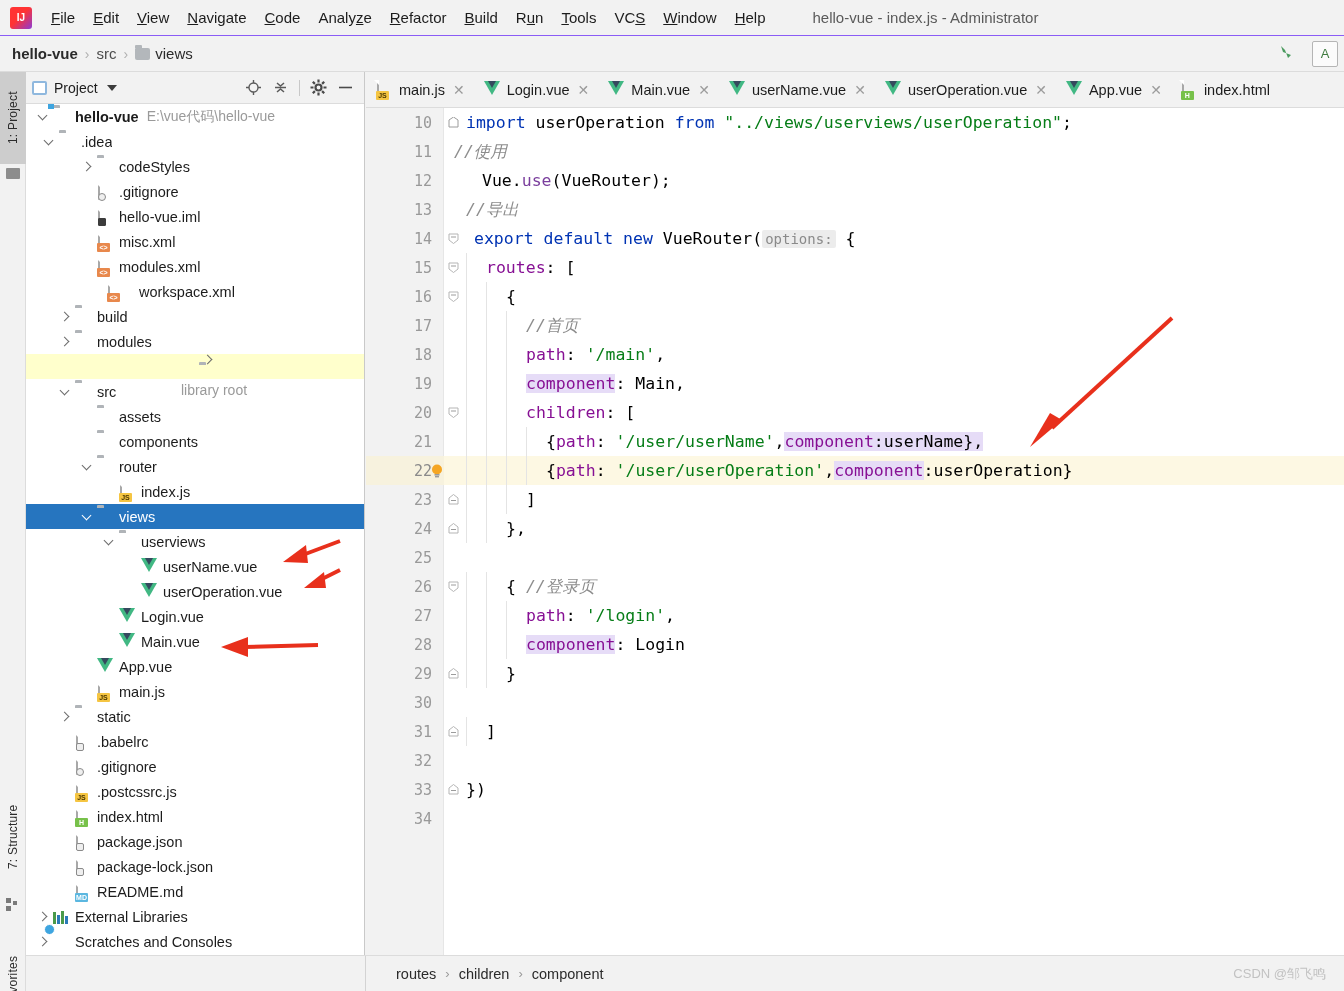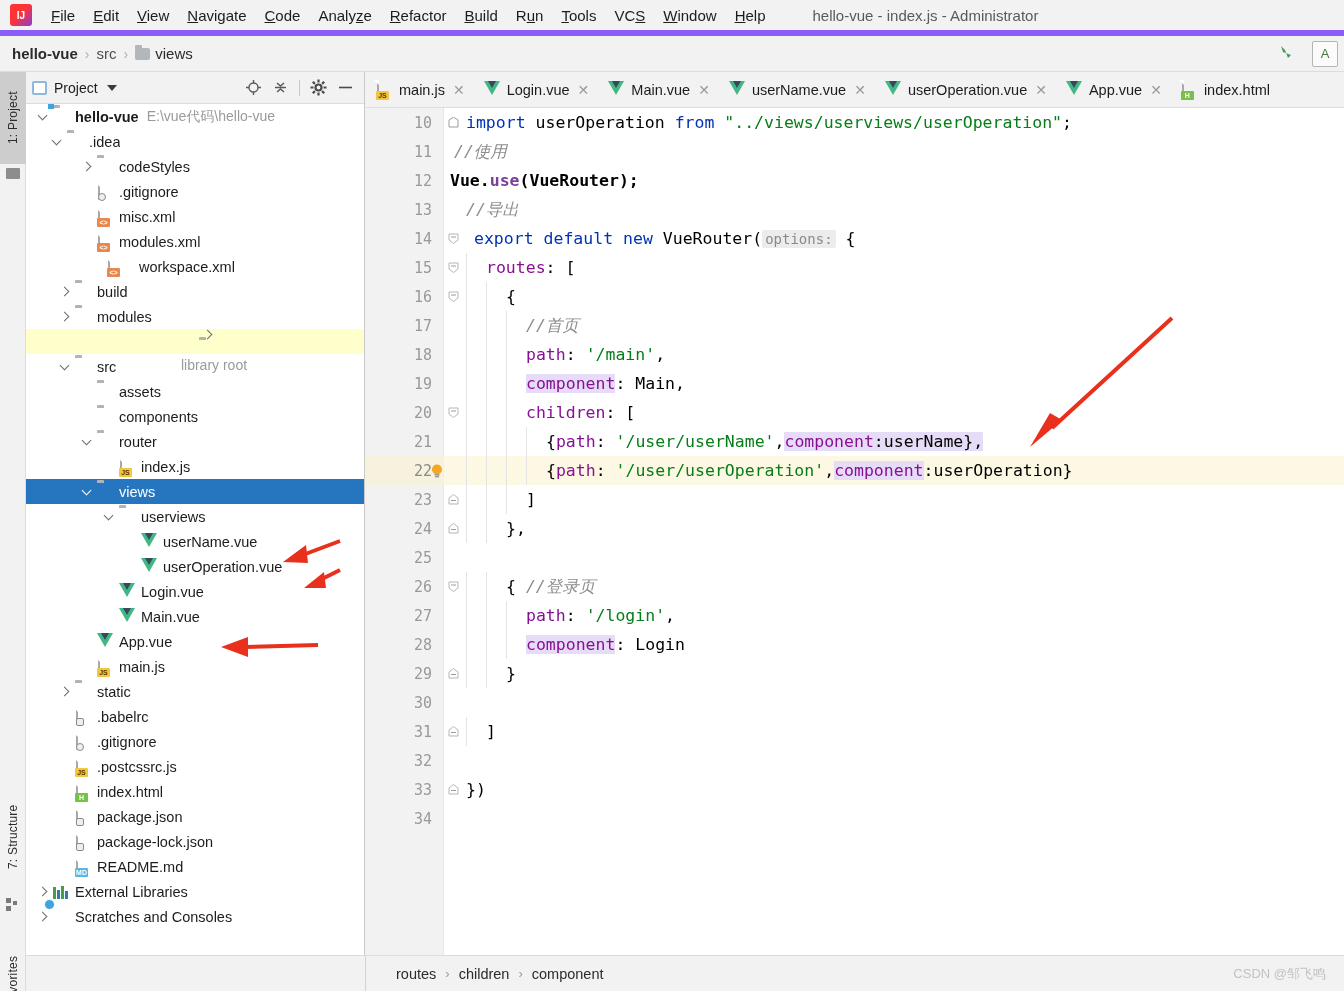--- a/index.html
+++ b/index.html
@@ -15,21 +15,21 @@
   #app {
     position: relative;
     width: 1344px; height: 991px;
     background: #f2f2f2;
   }
 
   
   .menubar {
     position: absolute; left: 0; top: 0; width: 1344px; height: 36px;
     background: #f2f2f2;
-    border-bottom: 6px solid #8b5cf6;
+    border-bottom: 1px solid #8b5cf6;
     display: flex; align-items: center;
   }
   .app-logo {
     width: 22px; height: 22px; margin-left: 10px; margin-right: 10px;
     border-radius: 3px;
     background: linear-gradient(135deg,#ff3333 0%,#ff3333 45%,#8c3bd6 100%);
     position: relative; flex: none;
   }
   .app-logo::after {
     content: "IJ";
@@ -389,34 +389,39 @@
         </span>
       </div>
     </div>
     <div class="tree" id="tree">
         <div class="trow" style="padding-left: 12px;">
           <span class="arrow down"></span>
           <span class="ico"><span class="ic-folder mod"></span></span>
           <span class="lbl b">hello-vue</span>
           <span class="sub">E:\vue代码\hello-vue</span>
         </div>
-        <div class="trow" style="padding-left: 26px;">
+        <div class="trow" style="padding-left: 18px;">
           <span class="arrow down"></span>
           <span class="ico"><span class="ic-folder"></span></span>
           <span class="lbl">.idea</span>
         </div>
         <div class="trow" style="padding-left: 56px;">
           <span class="arrow right"></span>
           <span class="ico"><span class="ic-folder"></span></span>
           <span class="lbl">codeStyles</span>
         </div>
         <div class="trow" style="padding-left: 56px;">
           <span class="arrow "></span>
           <span class="ico"><span class="ic-file"><span class="dotmark"></span></span></span>
           <span class="lbl">.gitignore</span>
+        </div>
+        <div class="trow" style="padding-left: 56px;">
+          <span class="arrow "></span>
+          <span class="ico"><span class="ic-file"><span class="dotmark" style="border-radius:1px;background:#3c3c3c;border-color:#3c3c3c;"></span></span></span>
+          <span class="lbl">hello-vue.iml</span>
         </div>
         <div class="trow" style="padding-left: 56px;">
           <span class="arrow "></span>
           <span class="ico"><span class="ic-file"><span class="badge bg-xml">&lt;&gt;</span></span></span>
           <span class="lbl">misc.xml</span>
         </div>
         <div class="trow" style="padding-left: 56px;">
           <span class="arrow "></span>
           <span class="ico"><span class="ic-file"><span class="badge bg-xml">&lt;&gt;</span></span></span>
           <span class="lbl">modules.xml</span>
@@ -616,21 +621,21 @@
               </svg>
             </span>
             <div class="ctext" style="left: 100px;"><span class="kw">import </span><span>userOperation </span><span class="kw">from </span><span class="str">"../views/userviews/userOperation"</span><span>;</span></div>
           </div>
           <div class="cl">
             <div class="lnum">11</div>
             <div class="ctext" style="left: 88px;"><span class="cmt">//使用</span></div>
           </div>
           <div class="cl">
             <div class="lnum">12</div>
-            <div class="ctext" style="left: 84px; font-weight: bold;"><span>Vue.</span><span class="fn">use</span><span>(VueRouter);</span></div>
+            <div class="ctext" style="left: 116px;"><span>Vue.</span><span class="fn">use</span><span>(VueRouter);</span></div>
           </div>
           <div class="cl">
             <div class="lnum">13</div>
             <div class="ctext" style="left: 100px;"><span class="cmt">//导出</span></div>
           </div>
           <div class="cl">
             <div class="lnum">14</div>
             <span class="fold" style="top: 9px;">
               <svg width="11" height="11" viewBox="0 0 11 11">
                 <path d="M1 1 H10 V7 L5.5 10.5 L1 7 Z" fill="none" stroke="#b5b5b5" stroke-width="1"></path>

